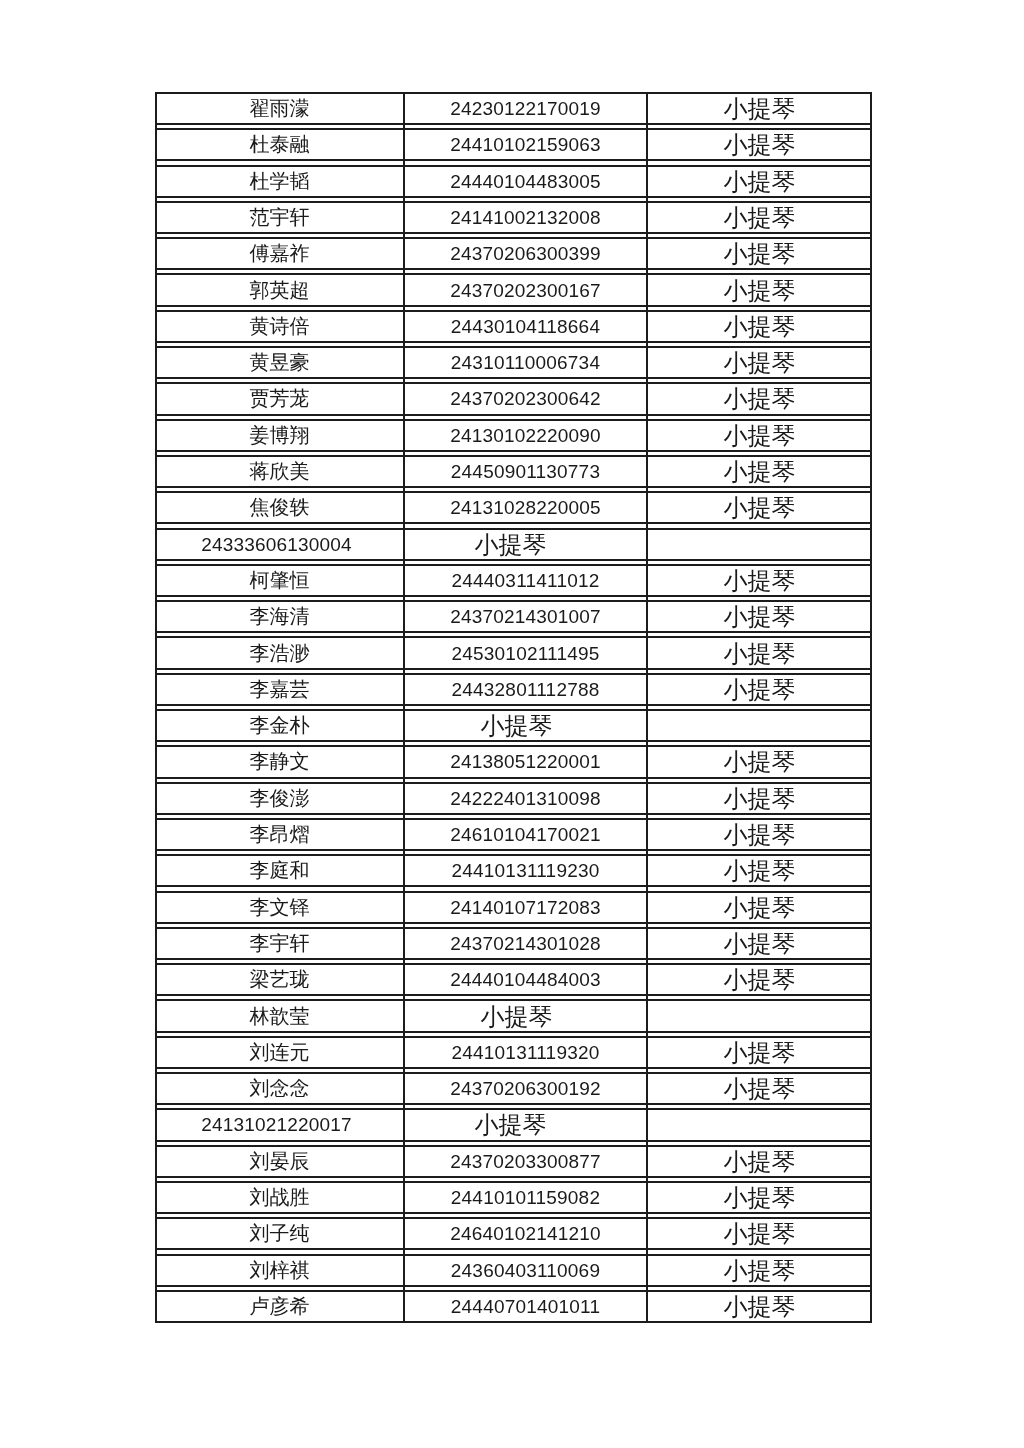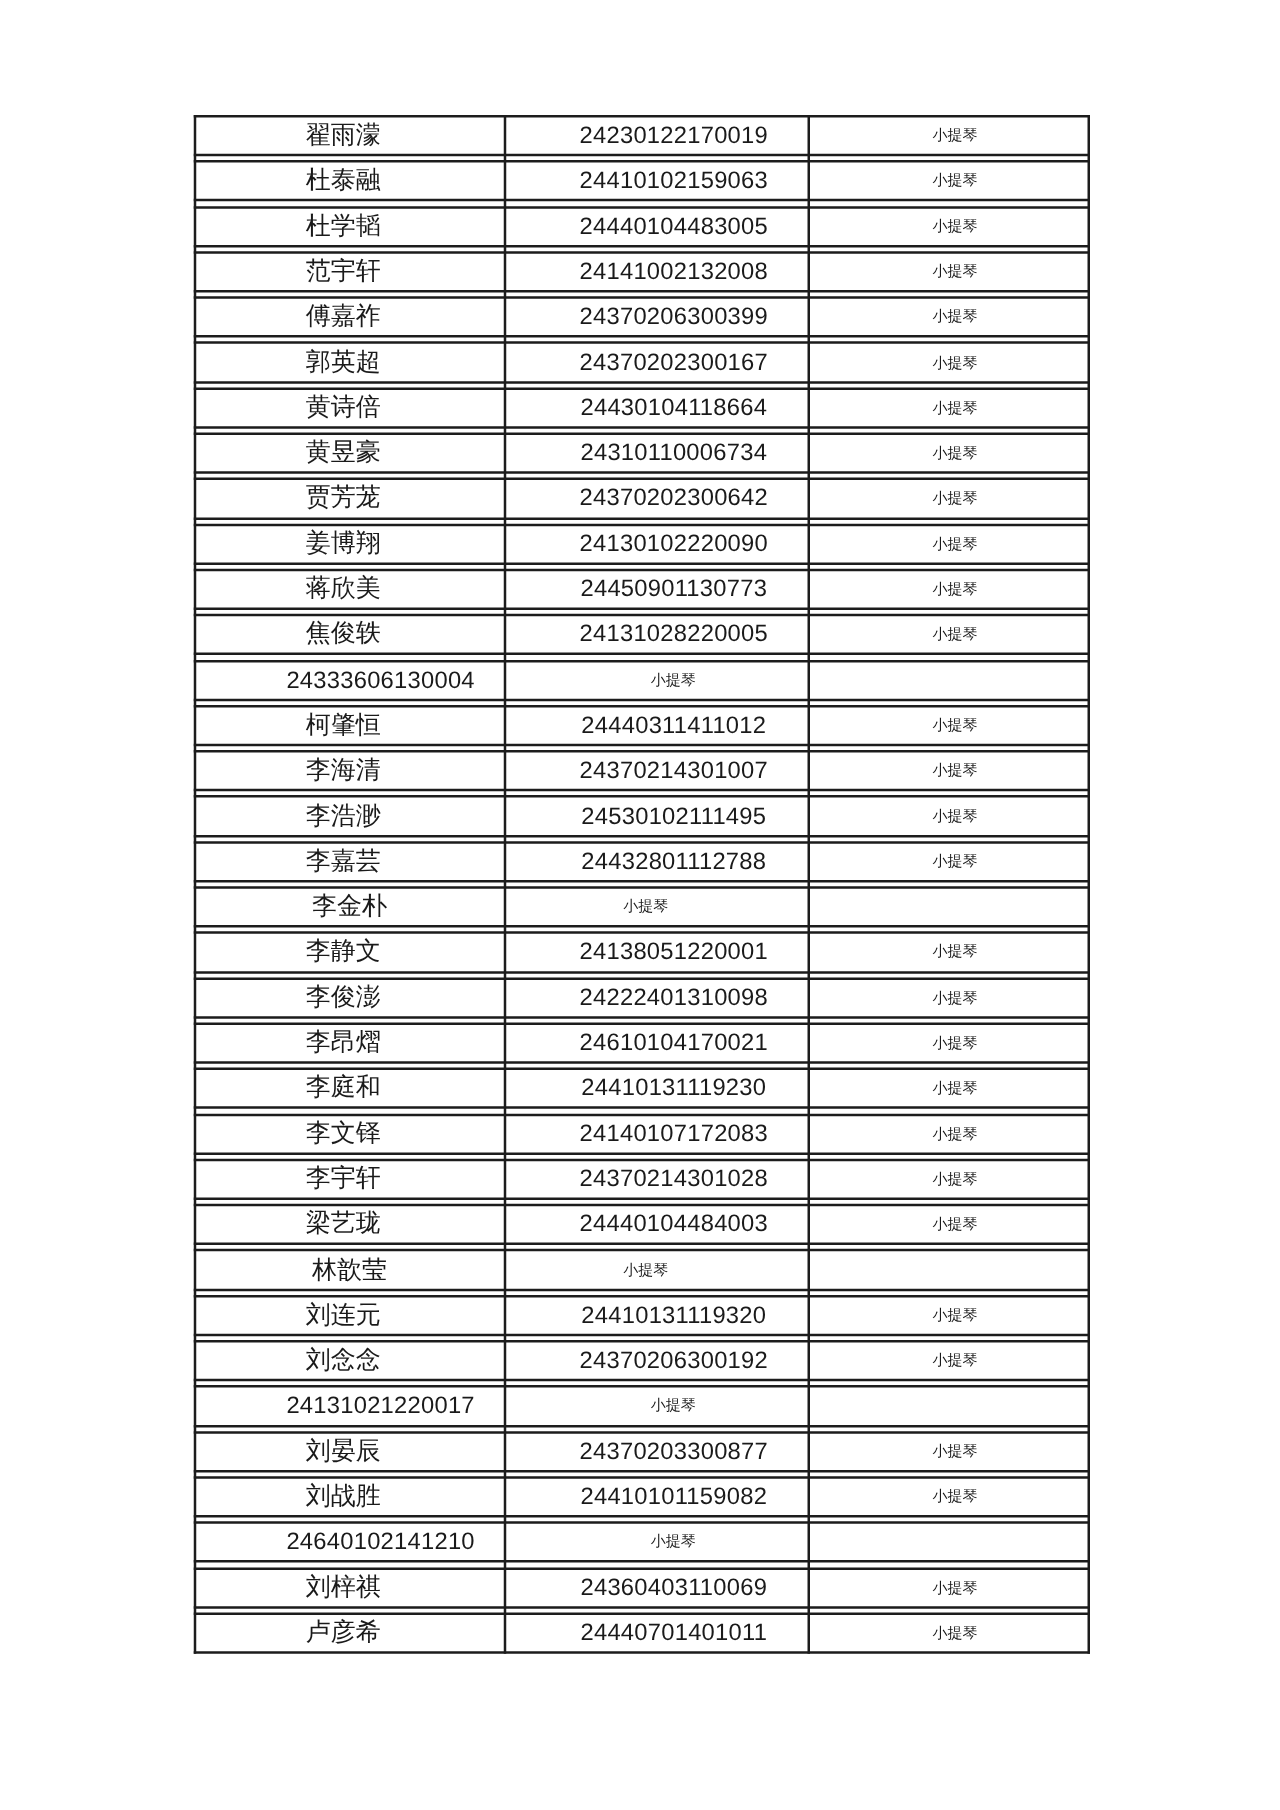--- a/index.html
+++ b/index.html
@@ -41,22 +41,22 @@
   }
   .cell {
     box-sizing: border-box;
     text-align: center;
     white-space: nowrap;
     overflow: hidden;
     font-size: 19px;
     line-height: 29px;
   }
   .cell.name       { width: 249px; font-size: 20px; }
-  .cell.exam-id    { width: 243px; letter-spacing: 0.2px; margin-left: 28px; }
-  .cell.instrument { width: 225px; font-size: 12px; }
+  .cell.exam-id    { width: 243px; letter-spacing: 0.2px; }
+  .cell.instrument { width: 225px; font-size: 24px; }
   .vline {
     position: absolute;
     top: 0;
     width: 2px;
     height: 100%;
     background: #1c1c1c;
     z-index: 2;
   }
   .vline.v0 { left: 0; }
   .vline.v1 { left: 248px; }
@@ -249,20 +249,21 @@
     <div class="cell instrument">小提琴</div>
   </div>
 
   <div class="row">
     <div class="cell name">刘战胜</div>
     <div class="cell exam-id">24410101159082</div>
     <div class="cell instrument">小提琴</div>
   </div>
 
   <div class="row">
+    <div class="cell name">刘子纯</div>
     <div class="cell exam-id">24640102141210</div>
     <div class="cell instrument">小提琴</div>
   </div>
 
   <div class="row">
     <div class="cell name">刘梓祺</div>
     <div class="cell exam-id">24360403110069</div>
     <div class="cell instrument">小提琴</div>
   </div>
 

